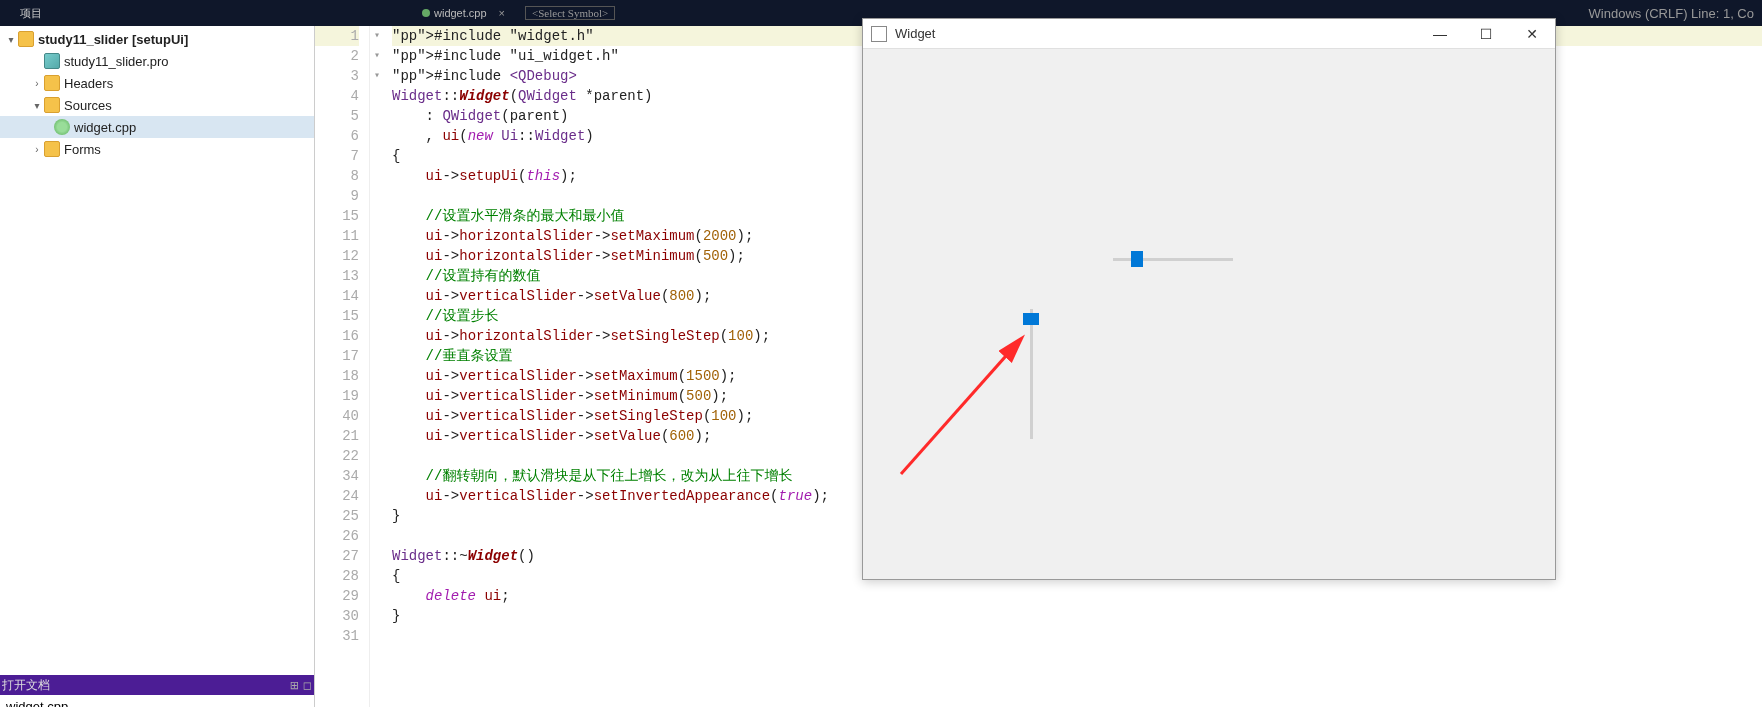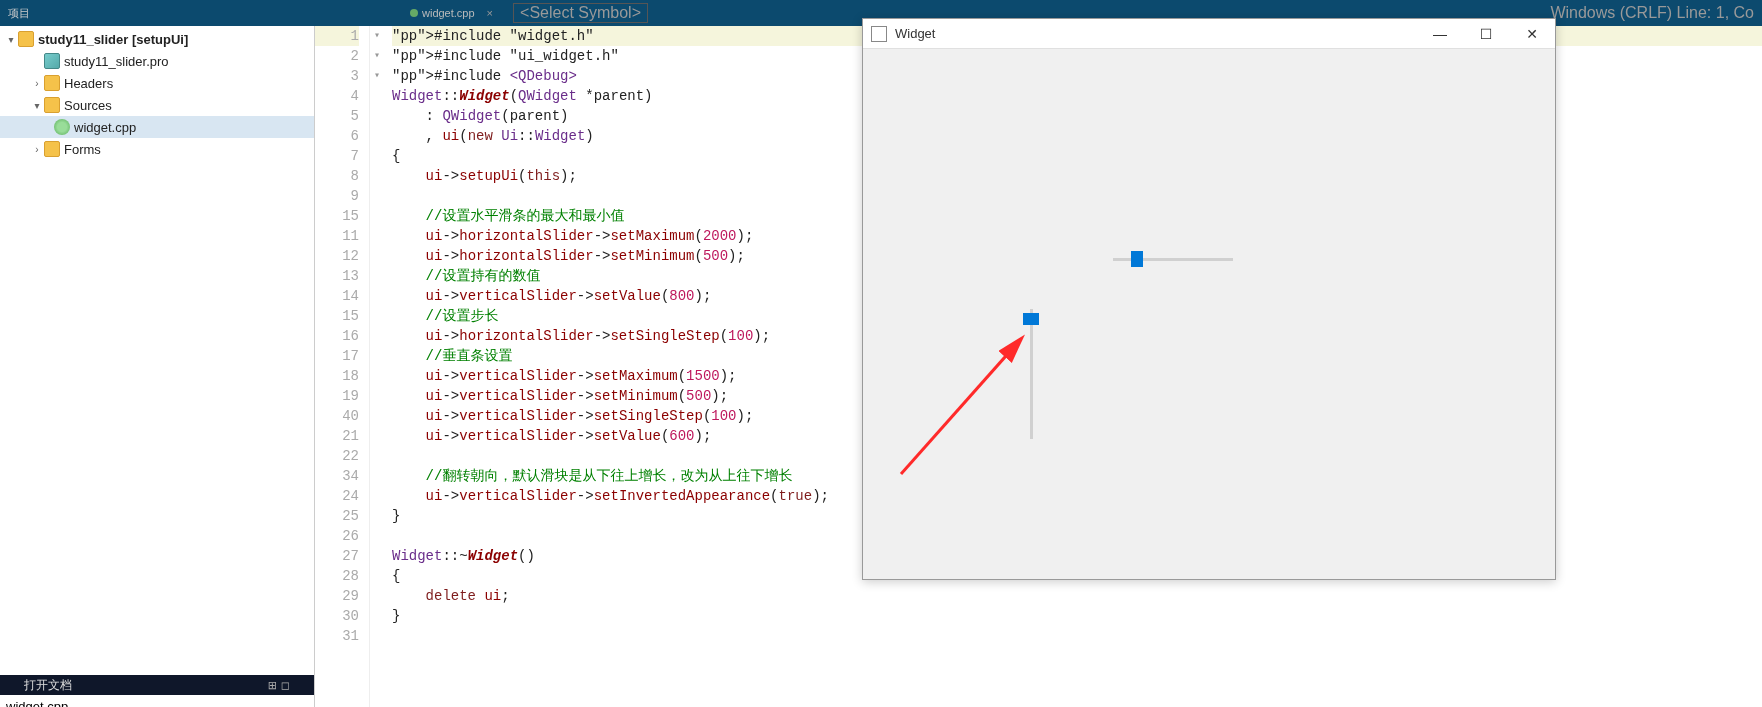--- a/index.html
+++ b/index.html
@@ -6,50 +6,51 @@
     body {
       font-family: "Segoe UI", Arial, sans-serif;
       font-size: 13px;
       background: #fff;
       width: 1762px;
       height: 707px;
       overflow: hidden;
     }
     .top-bar {
       height: 26px;
-      background: #0c4a6e;
+      background: #0f172a;
       color: #999;
       display: flex;
       align-items: center;
-      padding: 0 8px;
+      padding: 0 20px;
       font-size: 11px;
       position: relative;
     }
     .top-bar-left { color: #ccc; }
     .top-bar-tab {
       margin-left: 380px;
       color: #bbb;
       display: flex;
       align-items: center;
       gap: 4px;
     }
     .top-bar-tab .dot { width: 8px; height: 8px; background: #6a6; border-radius: 50%; }
     .top-bar-close { margin-left: 8px; color: #999; }
     .top-bar-combo {
       margin-left: 20px;
       color: #999;
       border: 1px solid #555;
       padding: 0 6px;
-      font-size: 16px;
+      font-size: 11px;
+      font-family: Liberation Serif, serif;
     }
     .top-bar-right {
       position: absolute;
       right: 8px;
       color: #999;
-      font-size: 16px;
+      font-size: 13px;
     }
     .main-area {
       display: flex;
       height: calc(100% - 16px);
     }
     
     .project-panel {
       width: 315px;
       background: #fff;
       border-right: 1px solid #ccc;
@@ -85,25 +86,25 @@
     }
     .folder-icon { background: #f5c24a; border-radius: 2px; border: 1px solid #d9a030; }
     .pro-icon { background: linear-gradient(135deg,#7cc 0%,#5aa 100%); border: 1px solid #488; border-radius: 2px; }
     .cpp-icon { background: radial-gradient(circle,#9d9 40%,#5a5 100%); border-radius: 8px; }
     .tree-label { color: #222; }
     .tree-label.bold { font-weight: 600; }
     .indent-1 { padding-left: 30px; }
     .indent-2 { padding-left: 40px; }
     .open-docs-header {
       height: 20px;
-      background: #0f172a;
+      background: #4c1d95;
       color: #ddd;
       display: flex;
       align-items: center;
-      padding: 0 24px;
+      padding: 0 2px;
       font-size: 12px;
       justify-content: space-between;
     }
     .open-docs-icons { display: flex; gap: 4px; color: #aaa; font-size: 11px; }
     .open-docs-item {
       height: 22px;
       display: flex;
       align-items: center;
       padding-left: 6px;
       background: #fff;
@@ -136,25 +137,25 @@
       text-align: center;
     }
     .code {
       flex: 1;
       padding-left: 8px;
       line-height: 20px;
       white-space: pre;
       color: #222;
       position: relative;
     }
-    .kw  { color: #7f1d1d; }
+    .kw  { color: #a21caf; font-style: italic; }
     .cmt { color: #008000; }
     .fn  { color: #8b0000; text-align: center; }
     .fn2 { color: #8b0000; font-weight: 600; font-style: italic; }
-    .num { color: #be185d; }
+    .num { color: #a16207; }
     .typ { color: #6a2d8a; }
     .mem { color: #8b0000; }
     .ital { font-style: italic; font-weight: 600; }
     .ln-hl { background: #f5f5dc; }
     
     .widget-window {
       position: absolute;
       left: 862px;
       top: 18px;
       width: 694px;

